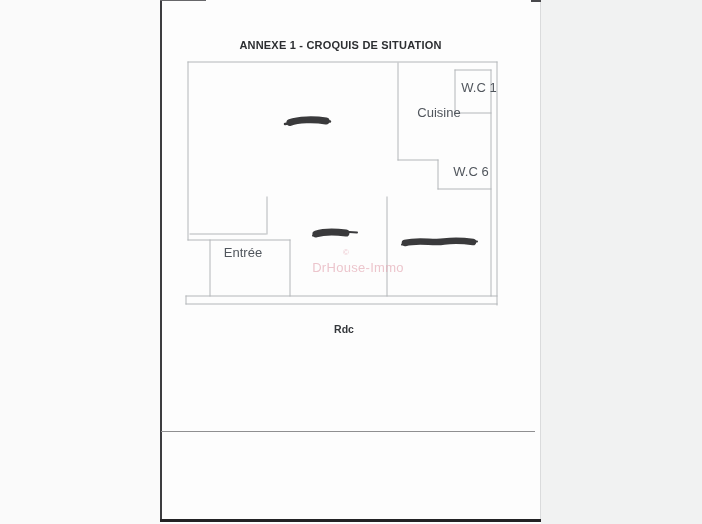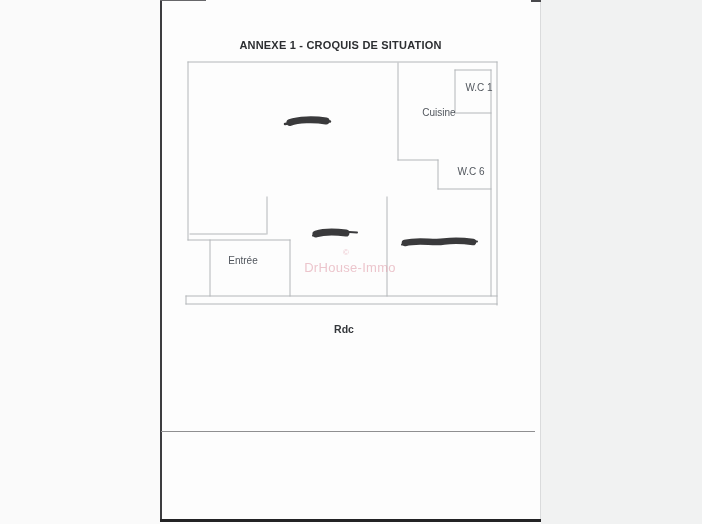--- a/index.html
+++ b/index.html
@@ -16,27 +16,27 @@
   .edge-top-l{position:absolute;left:0;top:0;width:46px;height:1px;background:#67676a;}
   .edge-top-r{position:absolute;right:0;top:0;width:10px;height:2px;background:#4a4a4d;}
   .scan-line{position:absolute;left:1px;top:431px;width:374px;height:1px;background:#8f8f91;}
 
   .title{position:absolute;top:39px;left:0;right:20px;text-align:center;
          font-size:11px;font-weight:bold;color:#2c2e31;letter-spacing:.2px;}
 
   .plan{position:absolute;left:20px;top:55px;width:330px;height:255px;}
 
   .plan-label{position:absolute;transform:translate(-50%,-50%);
-              font-size:10px;color:#51565d;white-space:nowrap;padding-left:16px;}
+              font-size:13px;color:#51565d;white-space:nowrap;padding-left:16px;}
   .floor-label{position:absolute;transform:translate(-50%,-50%);
                font-size:10.5px;font-weight:bold;color:#34373b;white-space:nowrap;text-align:right;}
 
   .wm{position:absolute;transform:translate(-50%,-50%);color:#e2a3af;opacity:.62;white-space:nowrap;}
   .wm-symbol{font-size:8px;}
-  .wm-text{font-size:13px;letter-spacing:.3px;}
+  .wm-text{font-size:13px;letter-spacing:.3px;margin-left:8px;}
 </style>
 </head>
 <body>
 
 <div class="canvas">
   <div class="margin-left"></div>
   <div class="margin-right"></div>
 
   <div class="page">
 
@@ -84,20 +84,20 @@
         <g>
           <path d="M225 188 C240 184 252 188.5 264 186.5 C275 185 286 186 293 187" stroke-width="6.5"></path>
           <path d="M222 189.5 C245 186.5 270 185 297 186.5" stroke-width="2"></path>
         </g>
       </g>
     </svg>
 
     <div class="plan-label" style="left:311px;top:87px">W.C 1</div>
     <div class="plan-label" style="left:271px;top:112px">Cuisine</div>
     <div class="plan-label" style="left:303px;top:171px">W.C 6</div>
-    <div class="plan-label" style="left:75px;top:260px">Entrée</div>
+    <div class="plan-label" style="left:75px;top:252px">Entrée</div>
 
     <div class="wm wm-symbol" style="left:186px;top:252px">©</div>
     <div class="wm wm-text" style="left:190px;top:267px">DrHouse-Immo</div>
 
     <div class="floor-label" style="left:184px;top:329px">Rdc</div>
   </div>
 </div>
 
 </body></html>

